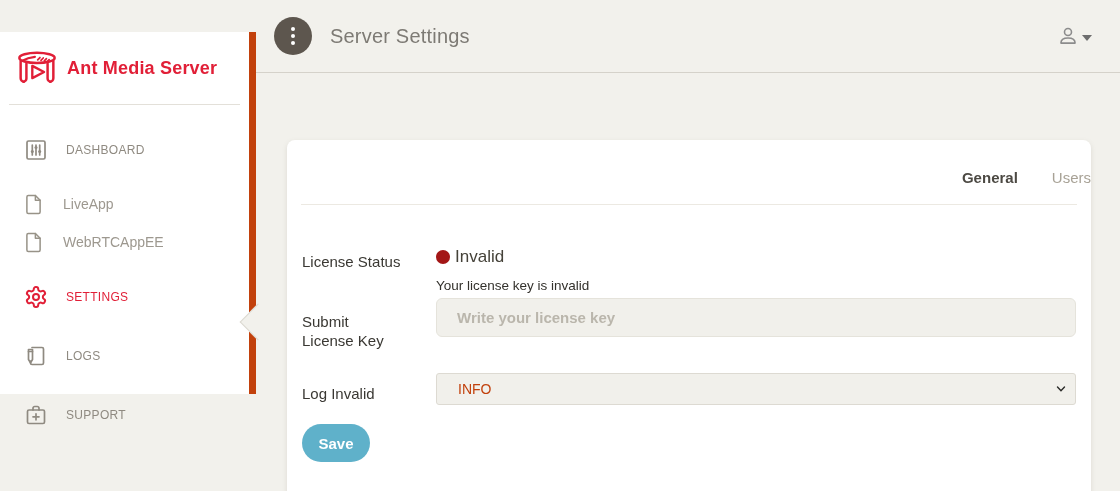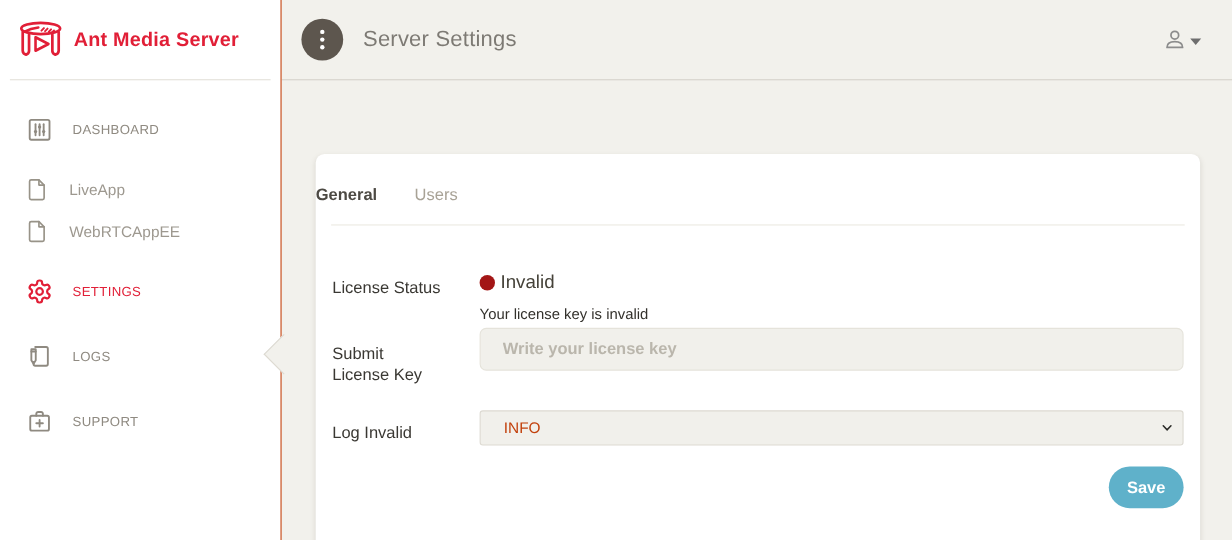--- a/index.html
+++ b/index.html
@@ -1,22 +1,22 @@
 <!DOCTYPE html>
 <html><head>
 <meta charset="utf-8">
 <style>
   * { margin:0; padding:0; box-sizing:border-box; }
   html,body { width:1120px; height:491px; overflow:hidden; }
   body { font-family:"Liberation Sans", sans-serif; background:#f2f1ec; }
   .app { position:relative; width:1120px; height:491px; display:flex; }
 
   
-  .sidebar { position:relative; width:256px; height:491px; background:#ffffff;
-             border-right:1px solid #c2410c; flex:0 0 256px; z-index:1; }
+  .sidebar { position:relative; width:256px; height:362px; background:#ffffff;
+             border-right:7px solid #c2410c; flex:0 0 256px; z-index:1;margin-top:32px; }
   .logo { display:flex; align-items:center; height:72px; padding-left:17px; cursor:pointer; }
   .logo svg { width:40px; height:40px; }
   .logo-text { margin-left:10px; font-size:18px; font-weight:700; color:#e11f37; letter-spacing:0.2px; }
   .side-divider { height:1px; background:#e3e0d9; margin:0 9px; }
 
   .nav-item { display:flex; align-items:center; height:30px; padding-left:24px; cursor:pointer; }
   .nav-item .nav-icon { width:24px; height:24px; flex:0 0 24px; color:#8f8a81; }
   .nav-item .nav-label { margin-left:18px; font-size:12px; letter-spacing:0.3px; color:#8f8a81; font-weight:400; }
   .nav-item.active .nav-icon { color:#e11f37; }
   .nav-item.active .nav-label { color:#e11f37; }
@@ -52,21 +52,21 @@
   .user { margin-left:auto; display:flex; align-items:center; cursor:pointer; }
   .user svg { width:20px; height:20px; color:#8c8c8c; }
   .user .caret-down { margin-left:4px; margin-top:3px; width:0; height:0;
         border-left:5px solid transparent; border-right:5px solid transparent;
         border-top:6px solid #6e6e6e; }
 
   .content { flex:1 1 auto; position:relative; }
   .card { position:absolute; left:31px; top:31px; width:804px; height:361px;
           background:#ffffff; border-radius:8px; box-shadow:0 2px 5px rgba(120,115,100,0.18); }
 
-  .tabs { display:flex; justify-content:flex-start; gap:34px; padding-top:28px; }
+  .tabs { display:flex; justify-content:flex-end; gap:34px; padding-top:28px; }
   .tab { font-size:15px; line-height:20px; cursor:pointer; color:#a8a296; }
   .tab.active { color:#4c4943; font-weight:700; }
   .tab-divider { height:1px; background:#ece9e2; margin:16px 14px 0 14px; }
 
   .form { padding:0 15px; }
   .row { display:flex; }
   .label { width:134px; flex:0 0 134px; font-size:15px; color:#3a3833; line-height:19px; }
   .field { flex:1 1 auto; }
 
   .row-status { margin-top:42px; }
@@ -84,21 +84,21 @@
   .key-input::placeholder { color:#bab6ac; font-weight:700; }
 
   .row-log { margin-top:23px; }
   .row-log .label { padding-top:11px; }
   .select-wrap { position:relative; }
   .log-select { width:100%; height:32px; background:#f1f0eb; border:1px solid #dddad2;
                 border-radius:3px; padding:0 21px; font-family:"Liberation Sans",sans-serif;
                 font-size:14px; color:#c2410c; appearance:none; -webkit-appearance:none; outline:none; cursor:pointer; }
   .select-chevron { position:absolute; right:9px; top:10px; pointer-events:none; color:#2b2b28; }
 
-  .row-save { margin-top:19px; justify-content:flex-end; }
+  .row-save { margin-top:19px; justify-content:flex-start; }
   .save { width:68px; height:38px; border-radius:19px; border:none; background:#5fb1ca;
           color:#ffffff; font-family:"Liberation Sans",sans-serif; font-size:15px; font-weight:700; cursor:pointer; }
 </style>
 </head>
 <body>
 
 <div class="app">
   <aside class="sidebar">
     <div class="logo">
       <svg viewBox="0 0 34 29" fill="none" stroke="#e11f37" stroke-width="2.1" stroke-linecap="round" stroke-linejoin="round">

